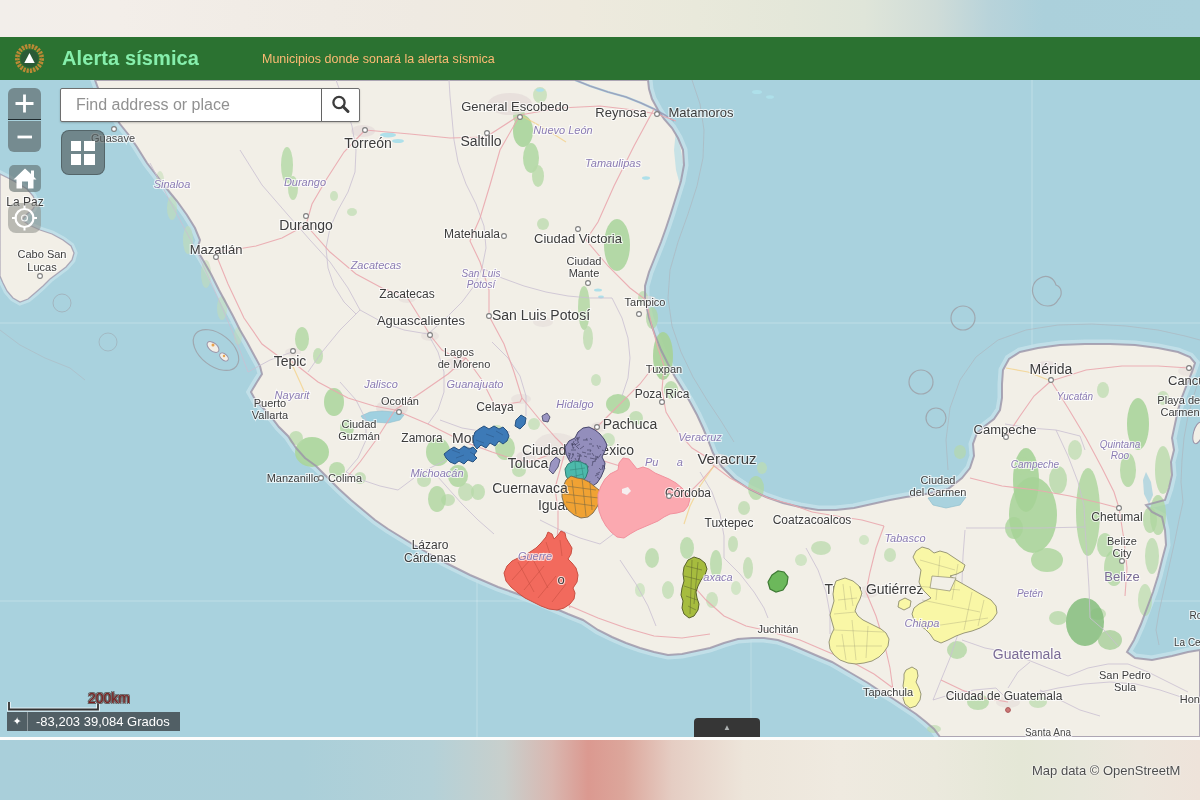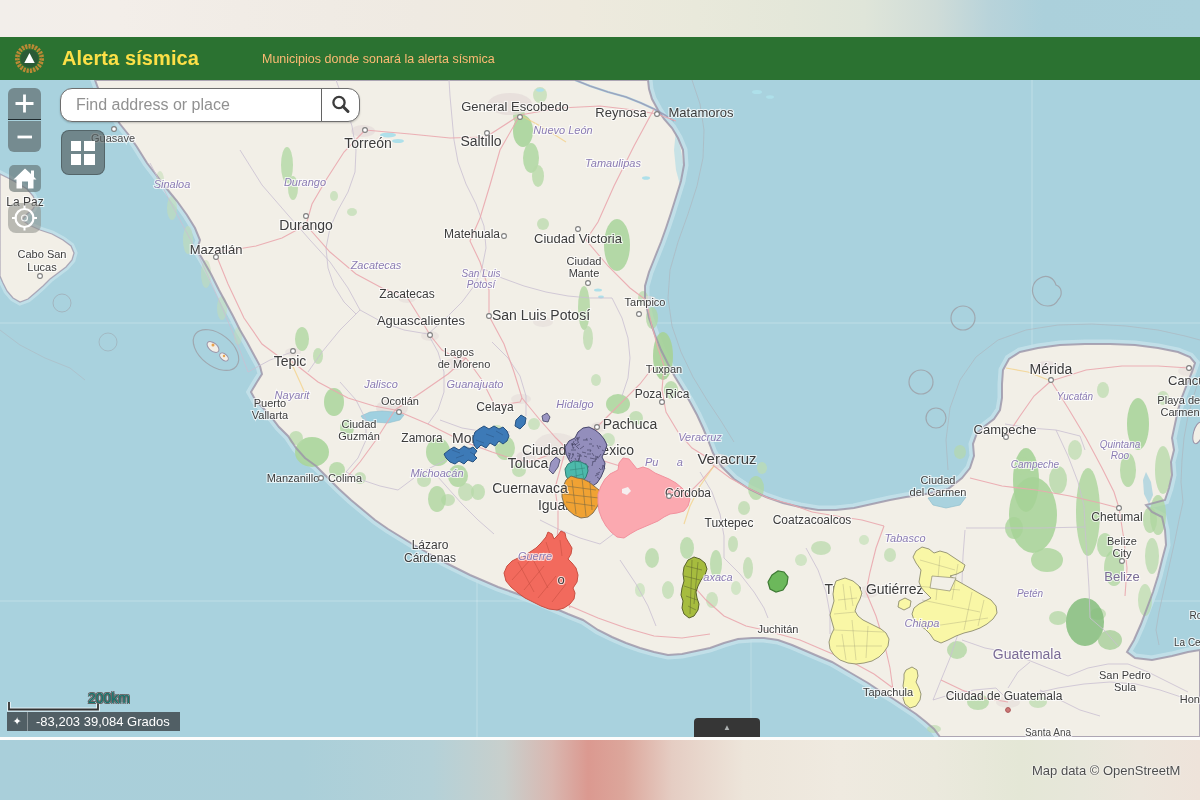--- a/index.html
+++ b/index.html
@@ -3,34 +3,34 @@
 <meta charset="utf-8">
 <style>
 html,body{margin:0;padding:0;}
 #page{position:relative;width:1200px;height:800px;overflow:hidden;background:#f2efe9;font-family:"Liberation Sans",sans-serif;}
 #topblur{position:absolute;left:0;top:0;width:1200px;height:37px;
 background:linear-gradient(90deg,#f2eeea 0%,#f3eee9 10%,#f1ece6 20%,#efeae2 35%,#eeeade 48%,#e9e9db 58%,#e4e7d9 66%,#dfe5d9 72%,#cfdcd8 78%,#b8d3da 82.5%,#abd0db 87%,#abd1dc 100%);}
 #botblur{position:absolute;left:0;top:740px;width:1200px;height:60px;
 background:linear-gradient(90deg,#a9cfda 0%,#aacfd9 25%,#b4d1d8 36%,#c8cfcc 42%,#d9b7b0 46%,#db9990 49%,#dca69b 52%,#e5cdc3 56%,#ede5da 62%,#efeae0 70%,#ebe9dd 78%,#e4e7d6 85%,#e7e7da 90%,#ece6dc 95%,#eee3da 100%);}
 #whiteline{position:absolute;left:0;top:737px;width:1200px;height:3px;background:#fdfdfc;}
 #header{position:absolute;left:0;top:37px;width:1200px;height:43px;background:#2b7231;}
-#header .title{position:absolute;left:62px;top:10px;color:#fde047;font-size:20px;font-weight:bold;letter-spacing:0.1px;}
+#header .title{position:absolute;left:62px;top:10px;color:#86efac;font-size:20px;font-weight:bold;letter-spacing:0.1px;}
 #header .subtitle{position:absolute;left:262px;top:15px;color:#fdba74;font-size:12.5px;font-weight:normal;}
 #logo{position:absolute;left:14px;top:6px;width:31px;height:31px;}
 #mapwrap{position:absolute;left:0;top:80px;width:1200px;height:657px;}
 .btn{position:absolute;background:rgba(86,96,97,0.62);color:#fff;text-align:center;}
 #zoomin{left:8px;top:8px;width:33px;height:31px;border-radius:6px 6px 0 0;border-bottom:1.5px solid rgba(22,32,36,0.9);}
 #zoomout{left:8px;top:40.5px;width:33px;height:31px;border-radius:0 0 6px 6px;}
 #homebtn{left:9px;top:85px;width:32px;height:27px;border-radius:5px;background:rgba(95,108,108,0.6);}
 #locbtn{left:8px;top:123px;width:33px;height:30px;border-radius:8px;background:rgba(140,142,136,0.55);}
-#searchbox{position:absolute;left:60px;top:8px;width:298px;height:32px;background:#fff;border-radius:12px;border:1px solid #6e6e6e;box-shadow:0 1px 2px rgba(0,0,0,0.2);}
+#searchbox{position:absolute;left:60px;top:8px;width:298px;height:32px;background:#fff;border-radius:2px;border:1px solid #6e6e6e;box-shadow:0 1px 2px rgba(0,0,0,0.2);}
 #searchbox .ph{position:absolute;left:15px;top:7px;color:#919191;font-size:16px;}
 #searchbox .mag{position:absolute;right:0;top:0;width:37px;height:32px;border-left:1px solid #636363;}
 #basemapbtn{left:61px;top:50px;width:42px;height:43px;border-radius:8px;background:rgba(82,94,96,0.66);border:1px solid rgba(50,60,64,0.45);}
-#scalelabel{position:absolute;left:88px;top:610px;color:#0f766e;font-size:14px;text-shadow:-1px -1px 0 #666,1px -1px 0 #666,-1px 1px 0 #666,1px 1px 0 #666;}
+#scalelabel{position:absolute;left:88px;top:610px;color:#7f1d1d;font-size:14px;text-shadow:-1px -1px 0 #666,1px -1px 0 #666,-1px 1px 0 #666,1px 1px 0 #666;}
 #coords{position:absolute;left:7px;top:632px;height:19px;background:rgba(68,78,84,0.88);color:#fff;font-size:13px;display:flex;align-items:center;}
 #coords .ic{width:20px;text-align:center;font-size:11px;border-right:1px solid rgba(255,255,255,0.35);height:19px;line-height:19px;}
 #coords .tx{padding:0 10px 0 8px;white-space:nowrap;}
 #attrtab{position:absolute;left:694px;top:638px;width:66px;height:19px;background:#363636;border-radius:4px 4px 0 0;color:#aeb2b2;text-align:center;font-size:8px;line-height:19px;}
 #mapdata{position:absolute;left:1032px;top:635px;color:#4d4d4d;font-size:13px;white-space:nowrap;text-shadow:0 0 2px #fff,0 0 2px #fff;margin-top:48px;}
 </style>
 </head>
 <body>
 <div id="page">
   <div id="topblur"></div>

